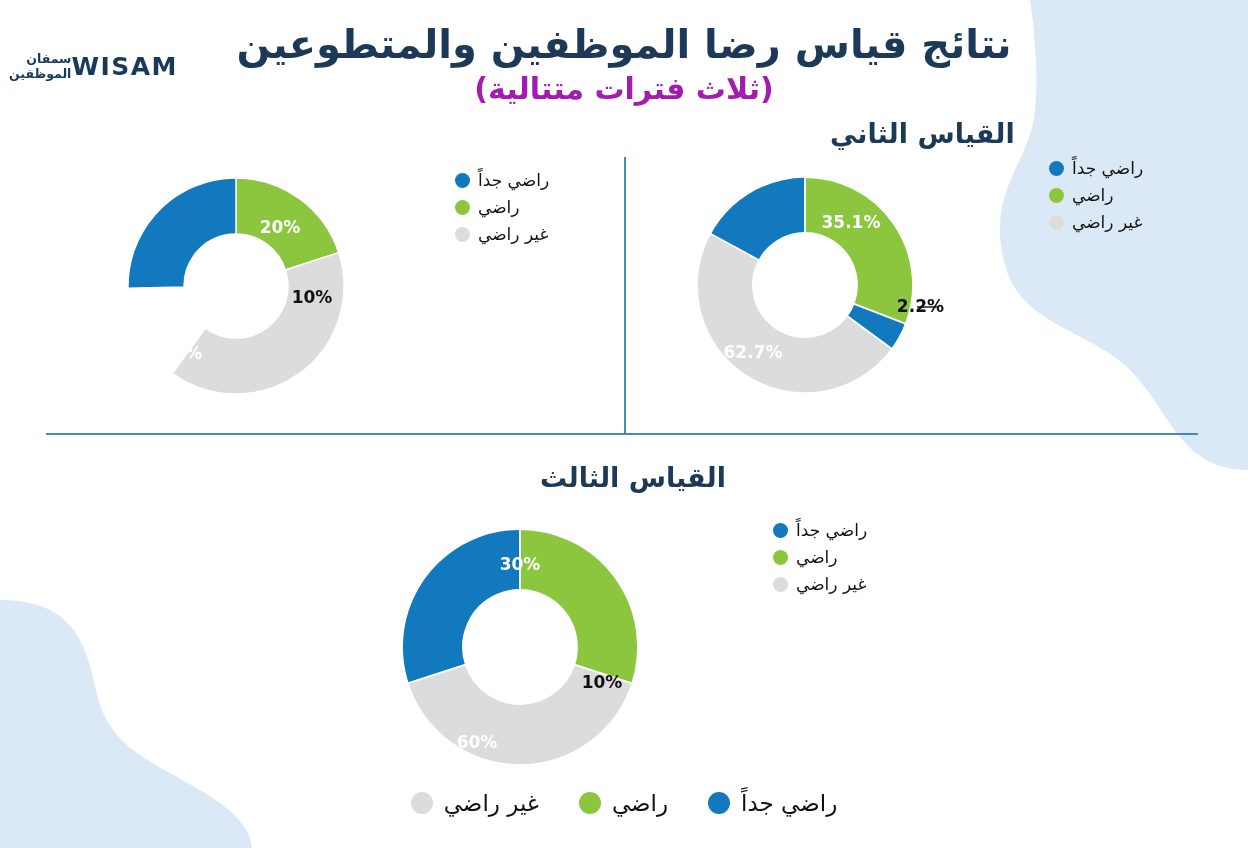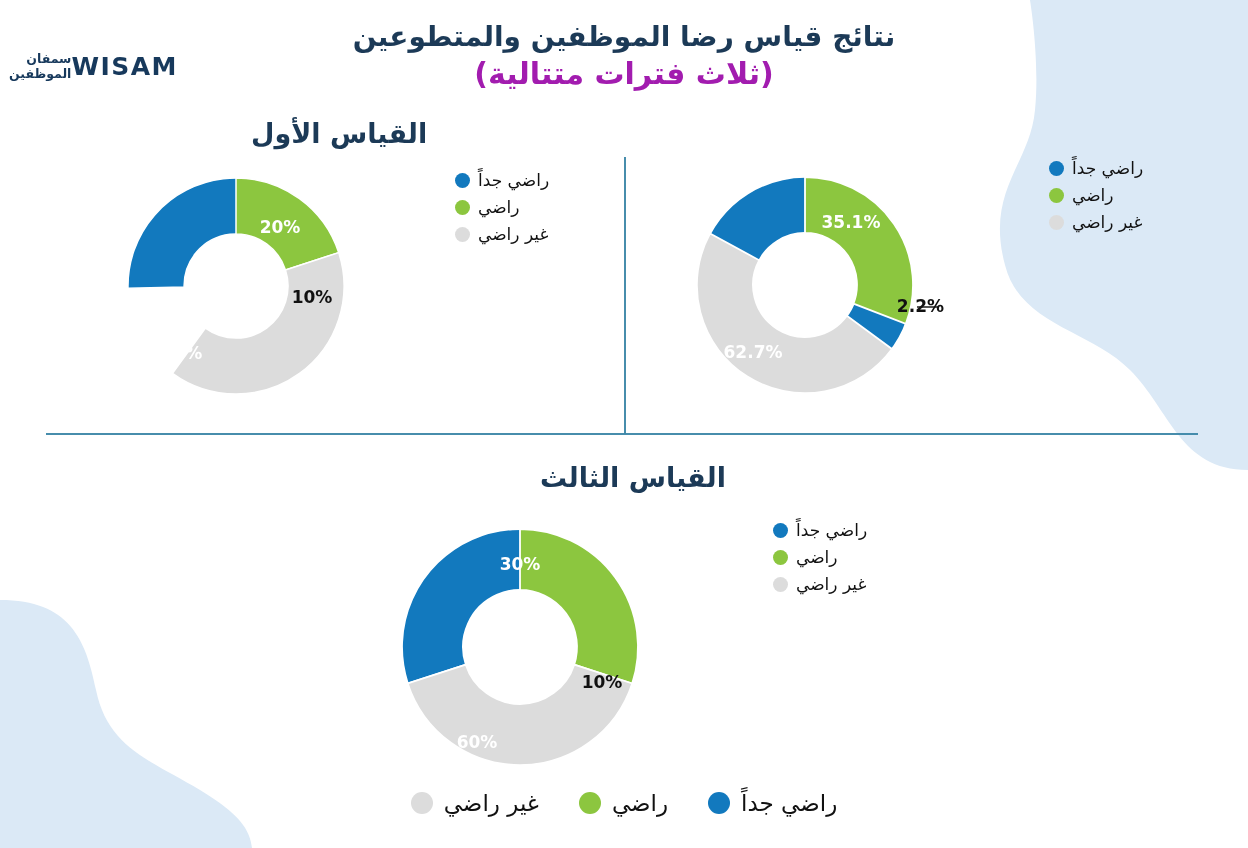--- a/index.html
+++ b/index.html
@@ -20,21 +20,21 @@
         display:flex;flex-direction:row;align-items:center;}
   .logo-mark{width:86px;height:40px;}
   .logo-word{font-family:"DejaVu Sans","Liberation Sans",sans-serif;
              font-weight:bold;font-size:25px;letter-spacing:1.5px;color:#17395c;
              line-height:1;margin-top:4px;direction:ltr;}
   .logo-sub{font-size:12.5px;color:#17395c;margin-top:3px;letter-spacing:.2px;
             direction:rtl;font-weight:600;margin-left:20px;}
 
   
   .title-wrap{position:absolute;left:0;top:20px;width:1248px;text-align:center;}
-  .title-l1{font-size:28px;font-weight:bold;color:#1c3a57;line-height:1.24;
+  .title-l1{font-size:40px;font-weight:bold;color:#1c3a57;line-height:1.24;
             letter-spacing:.2px;}
   .title-l2{font-size:30px;font-weight:bold;color:#a21caf;line-height:1.24;}
 
   
   .hline{position:absolute;left:46px;top:433px;width:1152px;height:2px;
          background:#3d87a8;opacity:.95;}
   .vline{position:absolute;left:624px;top:157px;width:2px;height:277px;
          background:#3d87a8;opacity:.95;}
 
   
@@ -86,21 +86,20 @@
 
   <div class="title-wrap">
     <div class="title-l1">نتائج قياس رضا الموظفين والمتطوعين</div>
     <div class="title-l2">(ثلاث فترات متتالية)</div>
   </div>
 
   <div class="hline"></div>
   <div class="vline"></div>
 
   <div class="panel" style="left:46px;top:118px;width:570px;height:315px;">
-    <div class="panel-title" style="left:205px;top:0px;">القياس الأول</div>
 
     <svg class="donut" style="left:70px;top:48px;" width="240" height="240" viewBox="0 0 240 240" xmlns="http://www.w3.org/2000/svg">
       <g transform="translate(120,120)">
 
         <path fill="#1279be" stroke="#ffffff" stroke-width="1.5" d="M 0 -108 A 108 108 0 1 0 103.4 31.2 L 49.7 15.0 A 52 52 0 1 1 0 -52 Z" transform="rotate(162)"></path>
 
         <path fill="#8cc63f" stroke="#ffffff" stroke-width="1.5" d="M 0 -108 A 108 108 0 0 1 102.7 -33.4 L 49.5 -16.1 A 52 52 0 0 0 0 -52 Z"></path>
 
         <path fill="#dcdcdc" stroke="#ffffff" stroke-width="1.5" d="M 0 -108 A 108 108 0 0 1 63.5 87.4 L 30.6 42.1 A 52 52 0 0 0 0 -52 Z" transform="rotate(72)"></path>
 
@@ -120,20 +119,21 @@
         <span class="legend-label">راضي</span>
       </div>
       <div class="legend-row">
         <span class="legend-dot" style="background:#dcdcdc"></span>
         <span class="legend-label">غير راضي</span>
       </div>
     </div>
   </div>
 
   <div class="panel" style="left:640px;top:118px;width:560px;height:315px;">
+    <div class="panel-title" style="left:190px;top:0px;">القياس الثاني</div>
 
     <svg class="donut" style="left:40px;top:42px;" width="330" height="250" viewBox="0 0 330 250" xmlns="http://www.w3.org/2000/svg">
       <g transform="translate(125,125)">
 
         <path fill="#1279be" stroke="#ffffff" stroke-width="1.8" d="M 0 -108 A 108 108 0 1 0 101.1 37.9 L 48.7 18.2 A 52 52 0 1 1 0 -52 Z" transform="rotate(134.28)"></path>
 
         <path fill="#8cc63f" stroke="#ffffff" stroke-width="1.8" d="M 0 -108 A 108 108 0 0 1 100.8 38.8 L 48.5 18.7 A 52 52 0 0 0 0 -52 Z"></path>
 
         <path fill="#dcdcdc" stroke="#ffffff" stroke-width="1.8" d="M 0 -108 A 108 108 0 0 1 14.9 107.0 L 7.2 51.5 A 52 52 0 0 0 0 -52 Z" transform="rotate(126.36)"></path>
 

